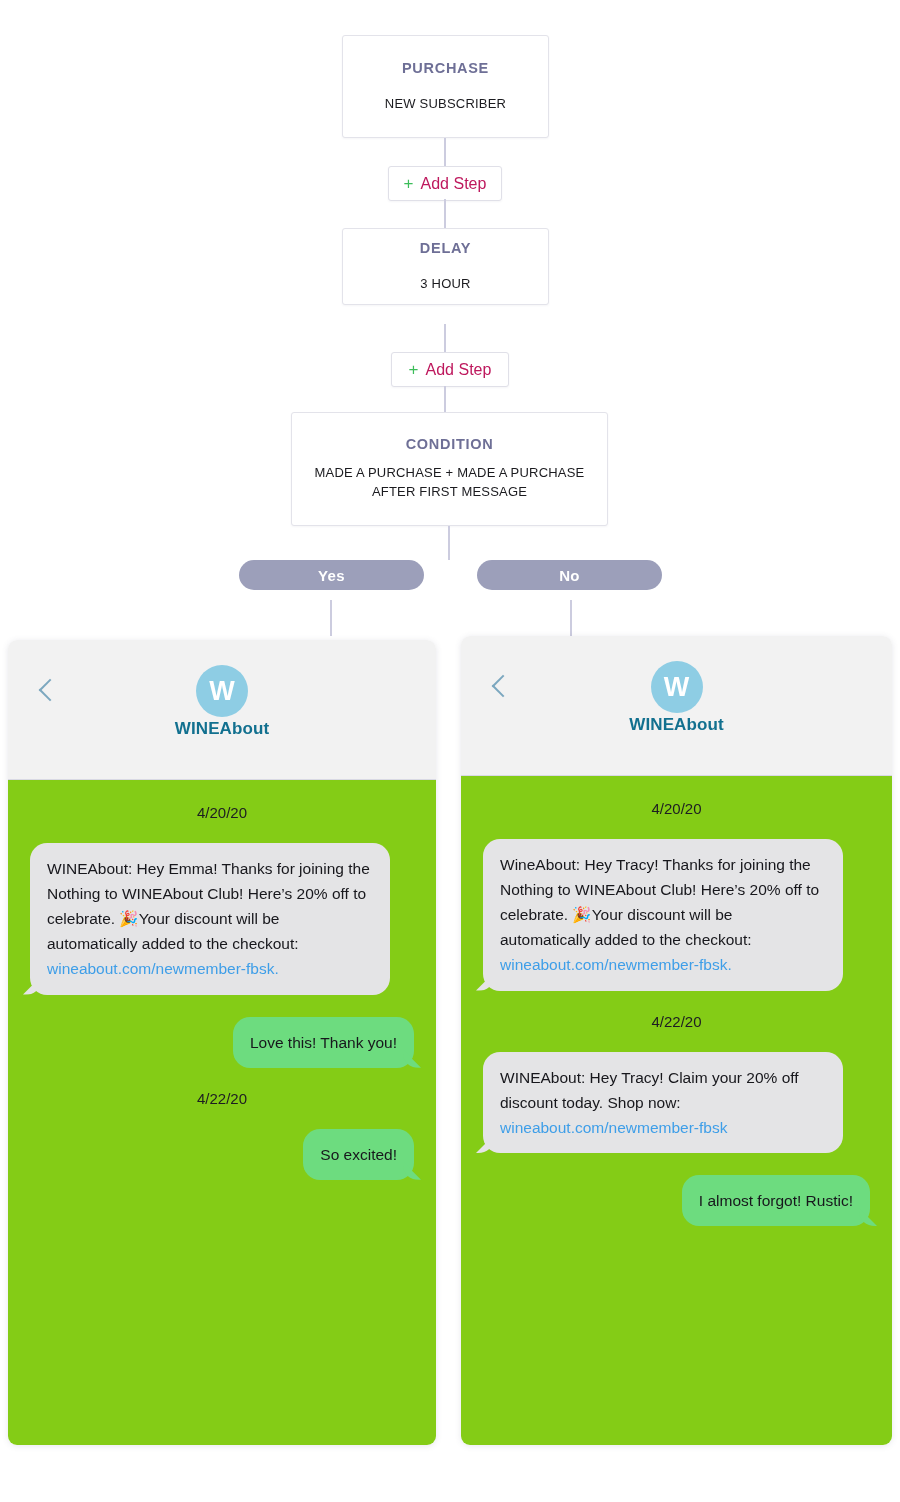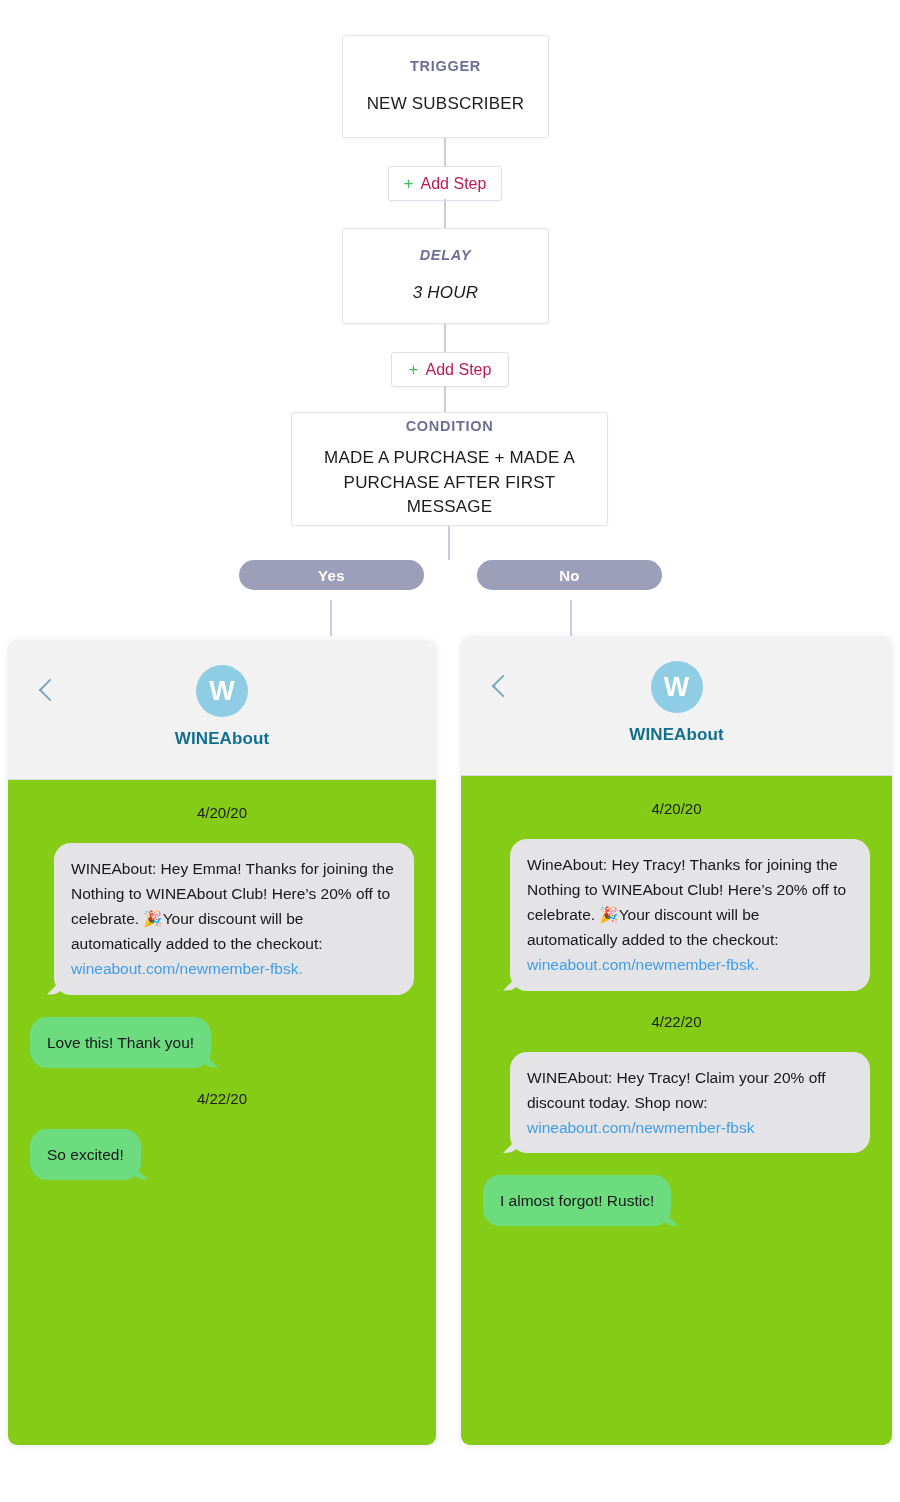--- a/index.html
+++ b/index.html
@@ -25,27 +25,27 @@
     align-items: center;
     justify-content: center;
   }
   .node-kind {
     font-size: 14.5px;
     font-weight: bold;
     letter-spacing: 0.7px;
     color: #6e6f96;
   }
   .node-value {
-    font-size: 17px;
+    font-size: 13px;
     color: #1b1b1f;
     letter-spacing: 0.2px;
     line-height: 1.35;
   }
   #node-trigger { left: 342px; top: 35px; width: 207px; height: 103px; gap: 19px; }
-  #node-delay   { left: 342px; top: 228px; width: 207px; height: 96px; gap: 19px; font-style: italic; }
+  #node-delay   { left: 342px; top: 228px; width: 207px; height: 77px; gap: 19px; }
   #node-condition {
     left: 291px; top: 412px; width: 317px; height: 114px; gap: 12px;
   }
   #node-condition .node-value { line-height: 1.45; padding: 0 10px; }
 
   
   .vline { position: absolute; width: 2px; background: #ccccdf; }
   #vl-1 { left: 444px; top: 138px; height: 30px; }
   #vl-2 { left: 444px; top: 199px; height: 29px; }
   #vl-3 { left: 444px; top: 324px; height: 30px; }
@@ -133,43 +133,43 @@
     background: #8ecde4;
     color: #ffffff;
     font-size: 27px;
     font-weight: bold;
     display: flex;
     align-items: center;
     justify-content: center;
     line-height: 1;
   }
   .phone-name {
-    margin-top: 12px;
+    margin-top: 2px;
     font-size: 17px;
     font-weight: bold;
     color: #12708f;
     letter-spacing: 0.1px;
   }
 
   .thread {
     flex: 1 1 auto;
     padding: 24px 22px 0 22px;
     display: flex;
     flex-direction: column;
     background: #84cc16;
   }
   .daystamp {
     align-self: center;
     font-size: 15px;
     color: #1d1d22;
     margin-bottom: 22px;
   }
   .msg-row { display: flex; margin-bottom: 22px; }
-  .msg-row.in  { justify-content: flex-end; }
-  .msg-row.out { justify-content: flex-start; }
+  .msg-row.in  { justify-content: flex-start; }
+  .msg-row.out { justify-content: flex-end; }
 
   .bubble {
     position: relative;
     border-radius: 17px;
     padding: 13px 17px;
     font-size: 15.5px;
     line-height: 1.62;
     color: #17171c;
     max-width: 360px;
   }
@@ -200,21 +200,21 @@
     border-bottom-left-radius: 16px 14px;
     clip-path: polygon(0 0, 100% 100%, 0 100%);
   }
 </style>
 </head>
 <body>
 
 <div id="stage">
 
   <div class="node" id="node-trigger">
-    <div class="node-kind">TRIGGER</div>
+    <div class="node-kind">PURCHASE</div>
     <div class="node-value">NEW SUBSCRIBER</div>
   </div>
 
   <div class="vline" id="vl-1"></div>
 
   <div class="add-step" id="add-step-1">
     <span class="plus">+</span>
     <span class="lbl">Add Step</span>
   </div>
 

